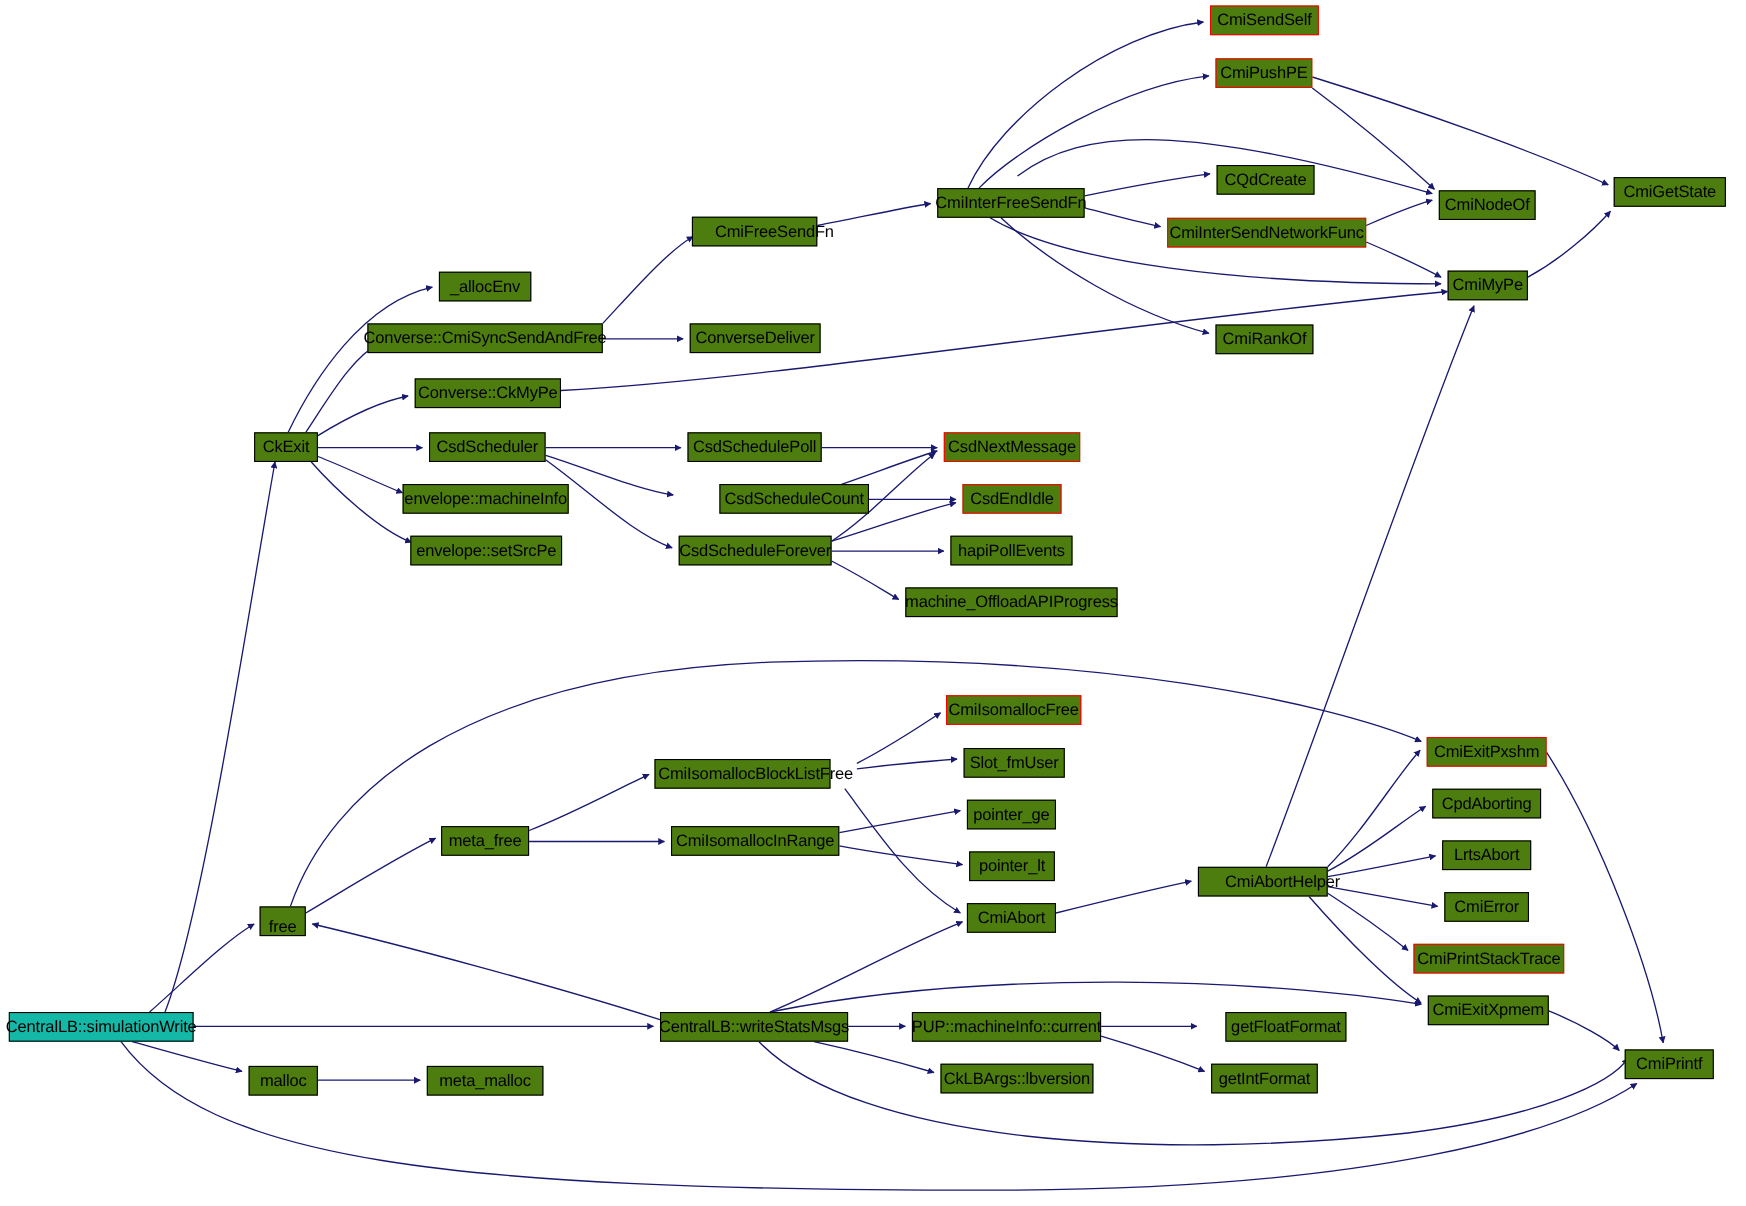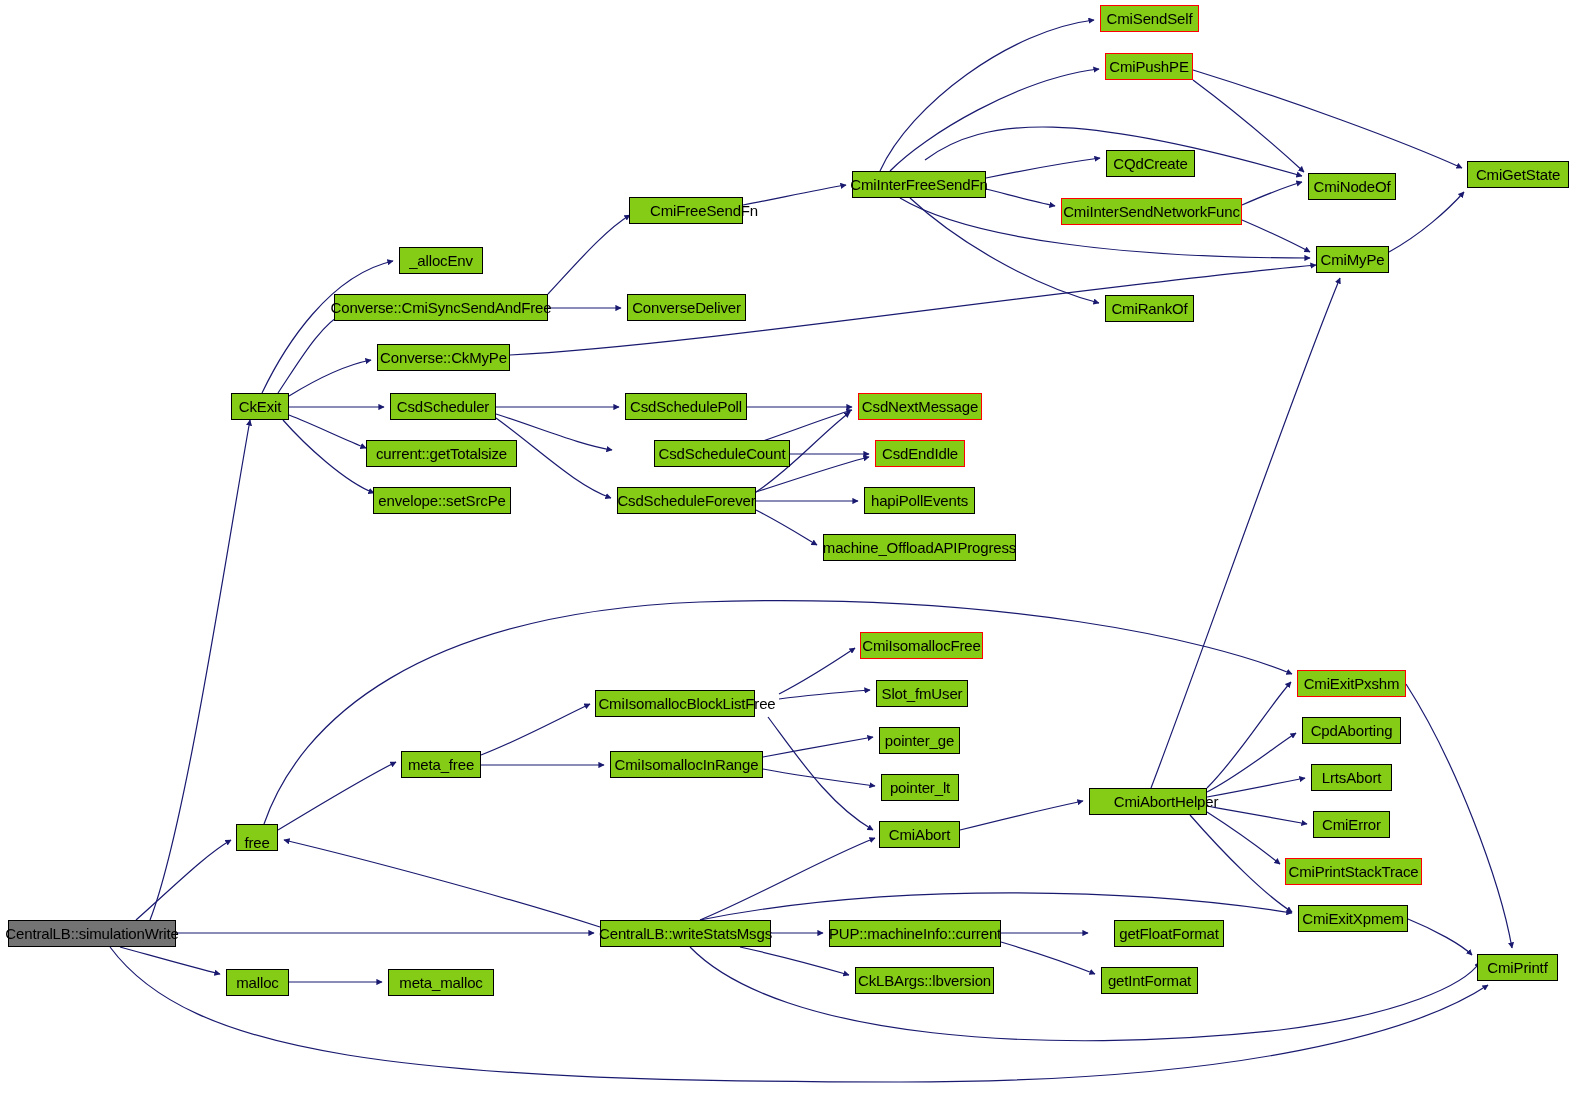--- a/index.html
+++ b/index.html
@@ -19,32 +19,32 @@
   }
   svg.edge-layer {
     position: absolute;
     left: 0; top: 0;
     width: 1587px; height: 1096px;
   }
   .node-box {
     position: absolute;
     box-sizing: border-box;
     border: 1px solid #000000;
-    background: #84cc16;
+    background: #4d7c0f;
     color: #000000;
     font-size: 15px;
     line-height: 1;
     display: flex;
     align-items: center;
     justify-content: center;
     white-space: nowrap;
     letter-spacing: -0.15px;
   }
   .node-box.red { border-color: #ff0000; }
-  .node-box.gray { background: #737373; }
+  .node-box.gray { background: #14b8a6; }
   .node-label {
     padding: 0 6px;
   }
 </style>
 </head>
 <body>
 
 <div id="graph-root">
   <svg class="edge-layer" viewBox="0 0 1587 1096" xmlns="http://www.w3.org/2000/svg">
     <defs>
@@ -136,21 +136,21 @@
       <div class="node-box" style="left: 627px; top: 294px; width: 119px; height: 27px;">
         <span class="node-label">ConverseDeliver</span>
       </div>
       <div class="node-box" style="left: 377px; top: 344px; width: 133px; height: 27px;">
         <span class="node-label">Converse::CkMyPe</span>
       </div>
       <div class="node-box" style="left: 390px; top: 393px; width: 106px; height: 27px;">
         <span class="node-label">CsdScheduler</span>
       </div>
       <div class="node-box" style="left: 366px; top: 440px; width: 151px; height: 27px;">
-        <span class="node-label">current::getTotalsize</span>
+        <span class="node-label">envelope::machineInfo</span>
       </div>
       <div class="node-box" style="left: 373px; top: 487px; width: 138px; height: 27px;">
         <span class="node-label">envelope::setSrcPe</span>
       </div>
       <div class="node-box" style="left: 625px; top: 393px; width: 122px; height: 27px;">
         <span class="node-label">CsdSchedulePoll</span>
       </div>
       <div class="node-box" style="left: 618px; top: 440px; width: 136px; height: 27px; margin-left: 36px;">
         <span class="node-label">CsdScheduleCount</span>
       </div>

